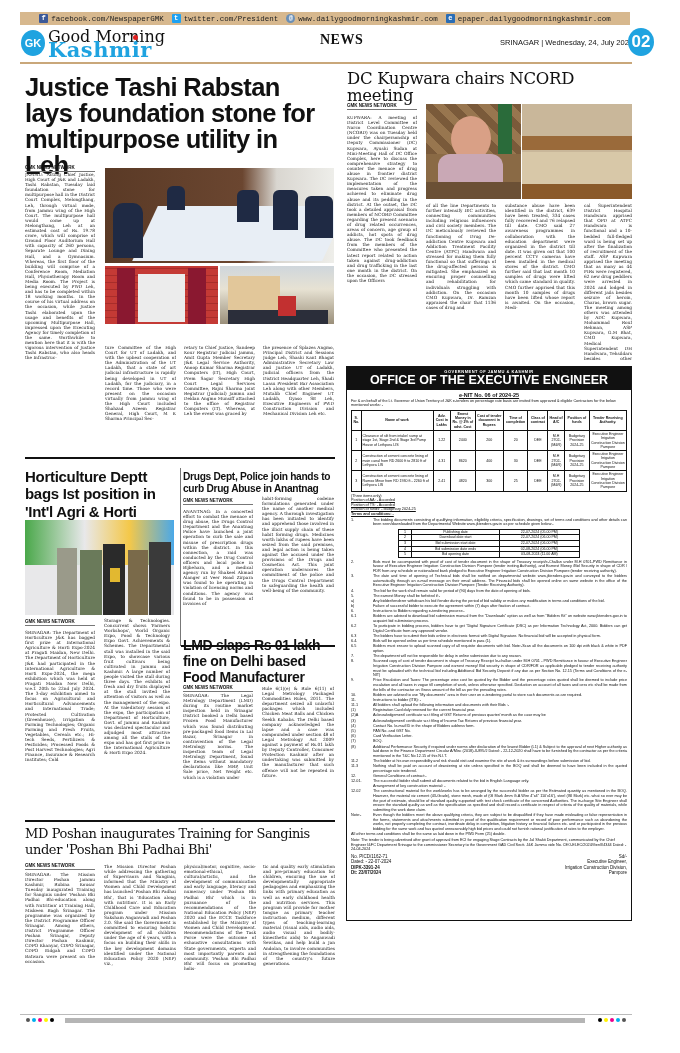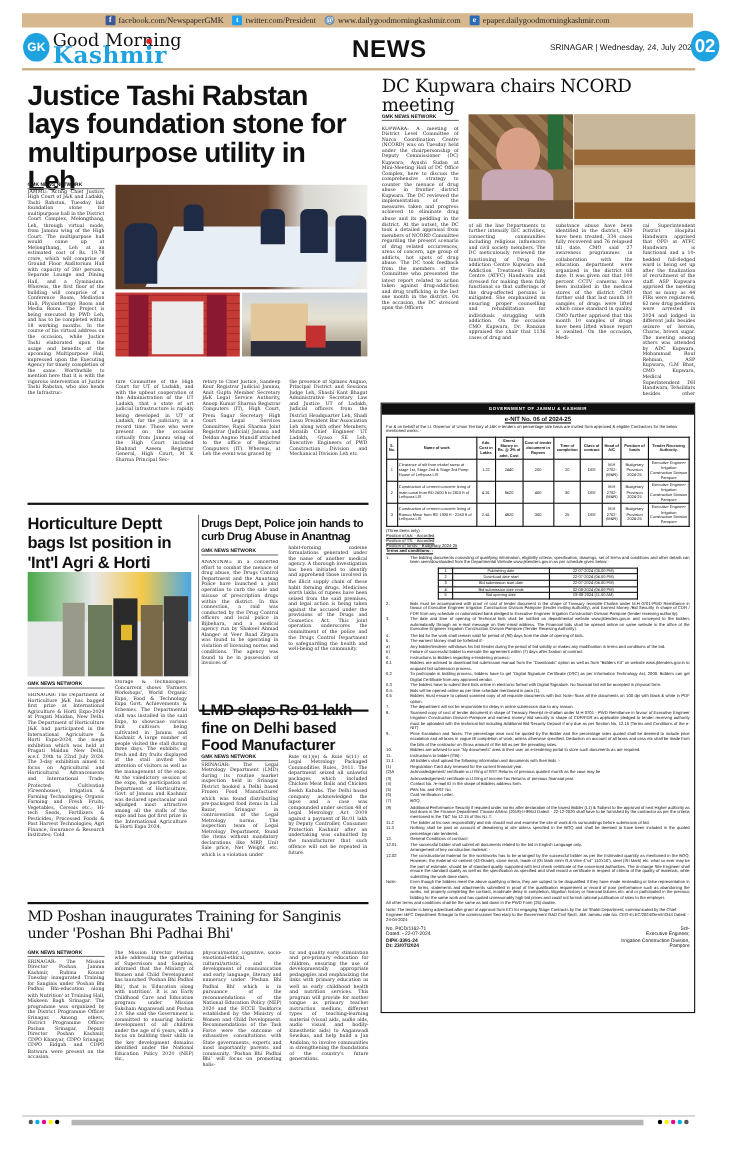--- a/index.html
+++ b/index.html
@@ -1,25 +1,25 @@
 <!DOCTYPE html>
 <html><head>
 <meta charset="utf-8">
 <style>
 *{box-sizing:border-box;margin:0;padding:0}
 body{width:680px;height:1053px;background:#fff;font-family:"DejaVu Serif",serif;color:#111;position:relative;overflow:hidden}
-.topbar{position:absolute;left:20px;top:12px;width:610px;height:13px;background:#d7b88e;display:flex;align-items:center;justify-content:center;gap:8px;font-family:Liberation Serif, serif;font-size:7.5px;color:#222}
+.topbar{position:absolute;left:20px;top:12px;width:610px;height:13px;background:#d7b88e;display:flex;align-items:center;justify-content:center;gap:8px;font-family:Liberation Mono, monospace;font-size:7.5px;color:#222}
 .topbar .it{display:flex;align-items:center;gap:3px}
 .ic{display:inline-block;width:9px;height:9px;border-radius:1px;color:#fff;font-size:7px;line-height:9px;text-align:center;font-weight:bold}
 .header{position:absolute;left:20px;top:26px;width:640px;height:34px}
 .logo-c{position:absolute;left:1px;top:4px;width:24px;height:26px;border-radius:50%;background:#1fa3e0;color:#fff;font-family:"Liberation Sans",sans-serif;font-size:11px;line-height:26px;text-align:center;font-weight:bold}
 .gm{position:absolute;left:28px;top:1px;font-size:16px;color:#111}
 .km{position:absolute;left:28px;top:11px;font-size:21px;font-weight:bold;color:#1fa3e0;letter-spacing:0.5px;font-family:"DejaVu Serif",serif}
 .km .dot{color:#e02020}
-.section{position:absolute;left:300px;top:6px;font-family:Liberation Sans, sans-serif;font-weight:bold;font-size:22px;letter-spacing:0.5px}
+.section{position:absolute;left:300px;top:6px;font-family:Liberation Serif, serif;font-weight:bold;font-size:14px;letter-spacing:0.5px}
 .dateline{position:absolute;left:480px;top:12px;font-family:"Liberation Sans",sans-serif;font-size:7.5px}
 .pgno{position:absolute;left:608px;top:2px;width:26px;height:28px;border-radius:50%;background:#1fa3e0;color:#fff;font-family:"Liberation Sans",sans-serif;font-weight:bold;font-size:17px;text-align:center;line-height:28px}
 .hr{position:absolute;height:1px;background:#555}
 .h1{position:absolute;font-family:"Liberation Sans",sans-serif;font-weight:bold;color:#111;line-height:1.02}
 .h1s{position:absolute;font-family:"DejaVu Serif",serif;color:#111;line-height:1.05}
 .byline{position:absolute;font-family:"Liberation Sans",sans-serif;font-weight:bold;font-size:4.5px;color:#111;border-bottom:0.5px solid #777;padding-bottom:1px}
 .txt{position:absolute;font-size:4.3px;line-height:5.1px;text-align:justify;color:#222;overflow:hidden}
 .photo{position:absolute;overflow:hidden}
 .ad{position:absolute;left:346px;top:366px;width:286px;height:555px;border:1px solid #111;background:#fff}
 .adhead{background:#111;color:#fff;text-align:center;font-family:"Liberation Sans",sans-serif;font-weight:bold;padding:2px 0 3px}
@@ -152,20 +152,21 @@
 <div class="h1s" style="left:25px;top:826px;width:310px;font-size:13px;letter-spacing:-0.4px;line-height:1.2">MD Poshan inaugurates Training for Sanginis under 'Poshan Bhi Padhai Bhi'</div>
 <div class="byline" style="left:25px;top:863px;width:70px">GMK NEWS NETWORK</div>
 <div class="txt" style="left:25px;top:872px;width:70px;height:135px">SRINAGAR: The Mission Director Poshan Jammu Kashmir, Rubina Kousar Tuesday inaugurated Training for Sanginis under 'Poshan Bhi Padhai Bhi-education along with Nutrition' at Training Hall, Miskeen Bagh Srinagar. The programme was organized by the District Programme Officer Srinagar. Among others, District Programme Officer Poshan Srinagar, Deputy Director Poshan Kashmir, CDPO Khanyar, CDPO Srinagar, CDPO Eidgah and CDPO Batwara were present on the occasion.</div>
 <div class="txt" style="left:104px;top:864px;width:72px;height:143px">The Mission Director Poshan while addressing the gathering of Supervisors and Sanginis, informed that the Ministry of Women and Child Development has launched 'Poshan Bhi Padhai Bhi', that is 'Education along with nutrition'. It is an Early Childhood Care and Education program under Mission Saksham Anganwadi and Poshan 2.0. She said the Government is committed to ensuring holistic development of all children under the age of 6 years, with a focus on building their skills in the key development domains identified under the National Education Policy 2020 (NEP) viz.,</div>
 <div class="txt" style="left:184px;top:864px;width:72px;height:143px">physical/motor, cognitive, socio-emotional-ethical, cultural/artistic, and the development of communication and early language, literacy and numeracy under 'Poshan Bhi Padhai Bhi' which is in pursuance of the recommendations of the National Education Policy (NEP) 2020 and the ECCE Taskforce established by the Ministry of Women and Child Development. Recommendations of the Task Force were the outcome of exhaustive consultations with State governments, experts and most importantly parents and community. 'Poshan Bhi Padhai Bhi' will focus on promoting holis-</div>
 <div class="txt" style="left:263px;top:864px;width:72px;height:143px">tic and quality early stimulation and pre-primary education for children, ensuring the use of developmentally appropriate pedagogies and emphasizing the links with primary education as well as early childhood health and nutrition services. This program will provide for mother tongue as primary teacher instruction medium, different types of teaching-learning material (visual aids, audio aids, audio visual and bodily-kinesthetic aids) to Anganwadi Sewikas, and help build a Jan Andolan, to involve communities in strengthening the foundations of the country's future generations.</div>
 
 <div class="ad">
   <div class="adhead">
     <div class="gov">GOVERNMENT OF JAMMU &amp; KASHMIR</div>
+    <div class="t1">OFFICE OF THE EXECUTIVE ENGINEER</div>
   </div>
   <div class="adbody">
     <div class="nit">e-NIT No. 06 of 2024-25</div>
     <div>For &amp; on behalf of the Lt. Governor of Union Territory of J&amp;K e-tenders on percentage rate basis are invited from approved &amp; eligible Contractors for the below mentioned works: -</div>
     <table class="tw">
       <thead>
           <tr id="tw-head">
             <th>S. No.</th>
             <th>Name of work</th>
             <th>Adv. Cost in Lakhs</th>

